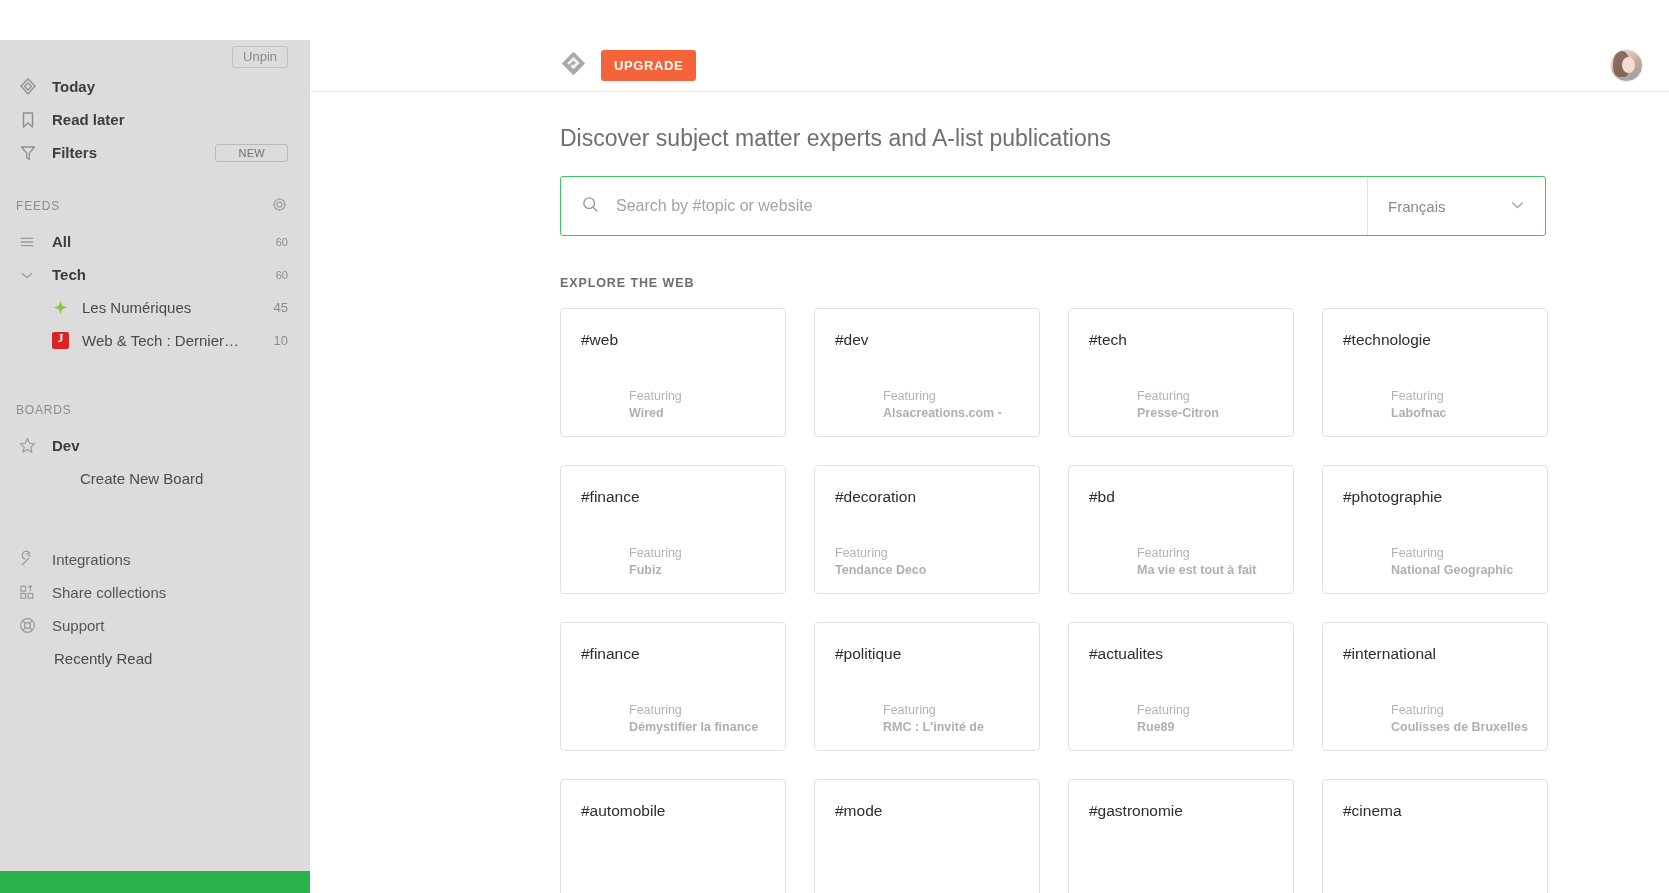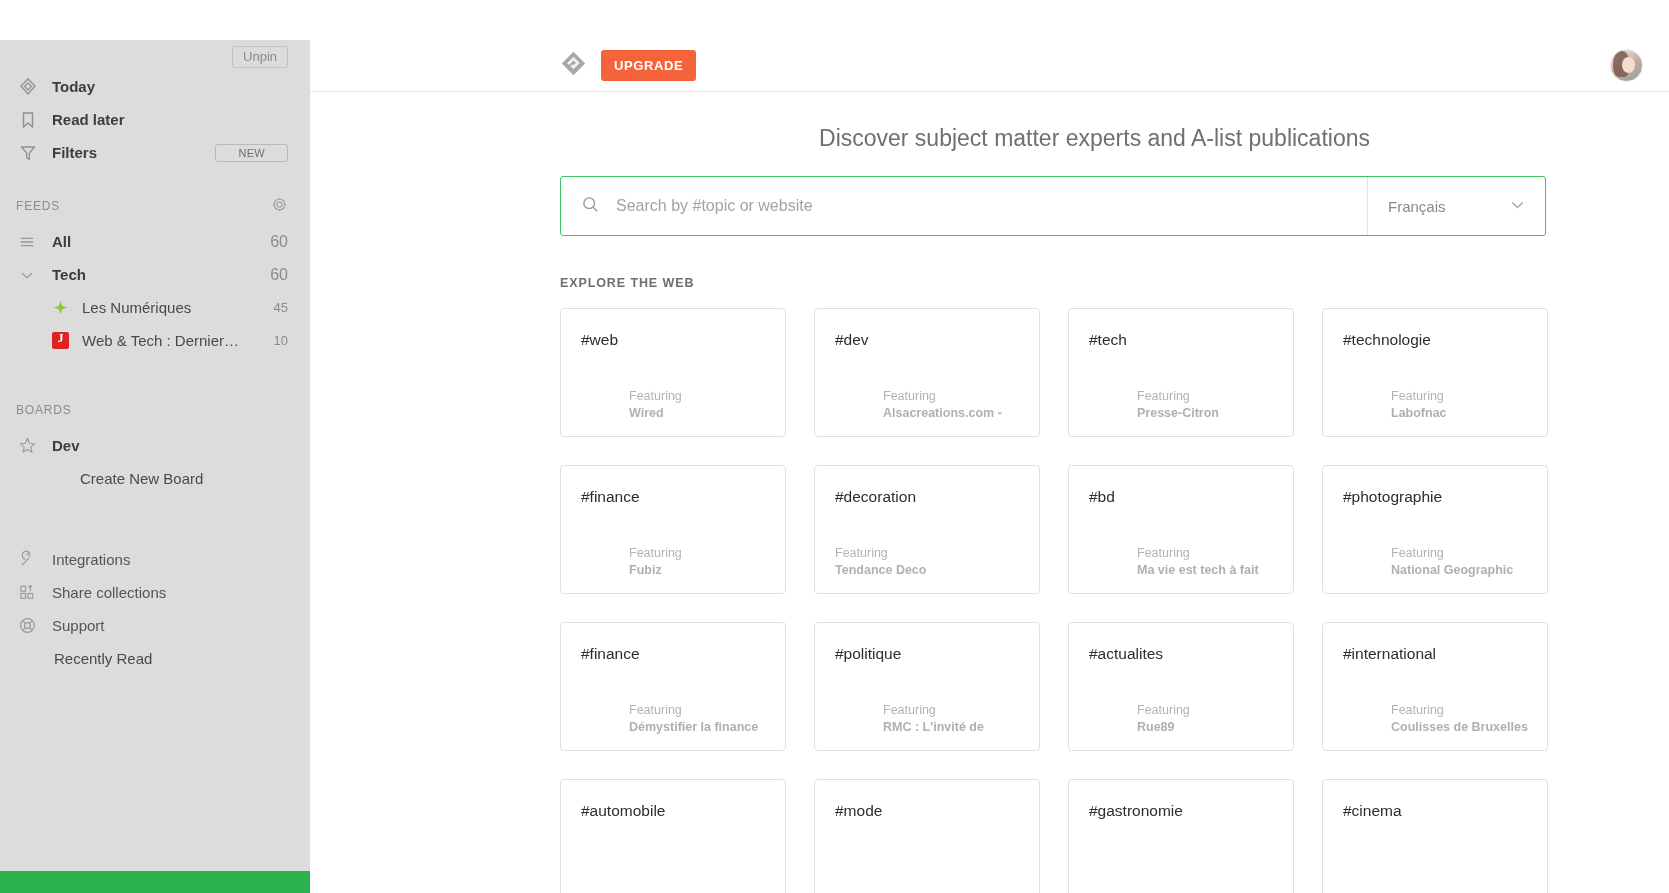--- a/index.html
+++ b/index.html
@@ -48,21 +48,21 @@
     padding-left: 16px; margin-top: 28px; margin-bottom: 10px; height: 18px;
   }
   .section-head .gear { margin-left: auto; margin-right: 22px; cursor: pointer; }
 
   .feed-row {
     display: flex; align-items: center; height: 33px;
     padding-left: 18px; cursor: pointer;
   }
   .feed-row .nav-ico { width: 34px; flex: 0 0 34px; }
   .feed-name { font-size: 15px; color: #3d3d3d; font-weight: bold; }
-  .feed-count { margin-left: auto; margin-right: 22px; font-size: 16px; color: #8c8c8c; }
+  .feed-count { margin-left: auto; margin-right: 22px; font-size: 11px; color: #8c8c8c; }
 
   .sub-row {
     display: flex; align-items: center; height: 33px;
     padding-left: 52px; cursor: pointer;
   }
   .sub-ico { width: 30px; flex: 0 0 30px; display: flex; align-items: center; }
   .favicon { width: 17px; height: 17px; border-radius: 2px; display:block; }
   .fav-h { background:#fafafa; border:1px solid #e3e3e3; position:relative; }
   .fav-h:after{ content:"H"; position:absolute; left:0; right:0; top:-1px;
     font-size:13px; font-weight:bold; color:#262626; text-align:center;
@@ -116,21 +116,21 @@
   .avatar .hair { position:absolute; left:2px; top:1px; width:16px; height:26px;
                   background:#7a5c4e; border-radius:50% 40% 30% 40%; opacity:.85; }
   .avatar .face { position:absolute; left:11px; top:7px; width:13px; height:16px;
                   background:#f3ddd0; border-radius:50%; }
 
   .content { padding: 0 0 0 0; height: 841px; overflow-y: auto; }
   .content-inner { padding-left: 250px; padding-right: 40px; }
 
   .page-title {
     font-size: 23px; color: #6f6f6f; font-weight: normal;
-    padding-top: 33px; padding-bottom: 24px; text-align: center;
+    padding-top: 33px; padding-bottom: 24px;
   }
 
   .searchbar {
     display: flex; border: 1px solid #41c264; border-radius: 3px;
     height: 60px; width: 986px; background: #fff;
   }
   .search-field { flex: 1 1 auto; display: flex; align-items: center; padding-left: 20px; }
   .search-ico { margin-right: 16px; flex: 0 0 auto; display:block; }
   .search-input {
     border: none; outline: none; font-size: 16px; color: #5c5c5c;
@@ -406,21 +406,21 @@
             <div class="card-feature" style="left:20px">
               <span>Featuring</span>
               <span class="pub">Tendance Deco</span>
             </div>
           </div>
 
           <div class="card">
             <div class="card-tag">#bd</div>
             <div class="card-feature">
               <span>Featuring</span>
-              <span class="pub">Ma vie est tech à fait</span>
+              <span class="pub">Ma vie est tout à fait</span>
             </div>
           </div>
 
           <div class="card">
             <div class="card-tag">#photographie</div>
             <div class="card-feature">
               <span>Featuring</span>
               <span class="pub">National Geographic</span>
             </div>
           </div>

